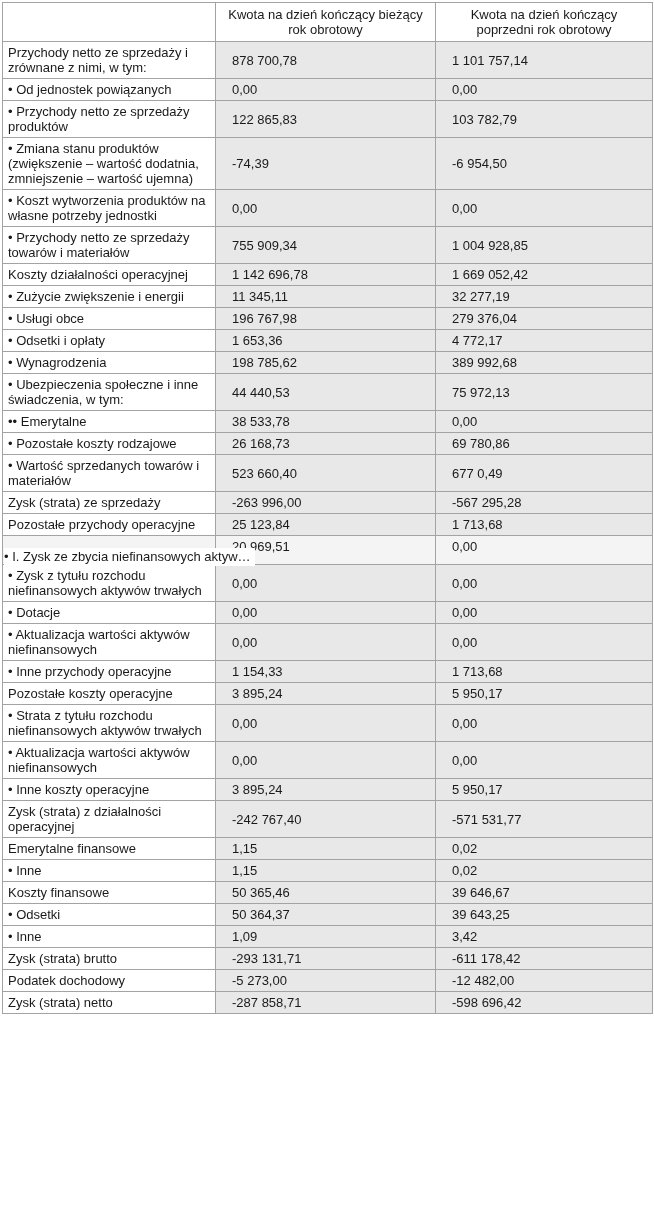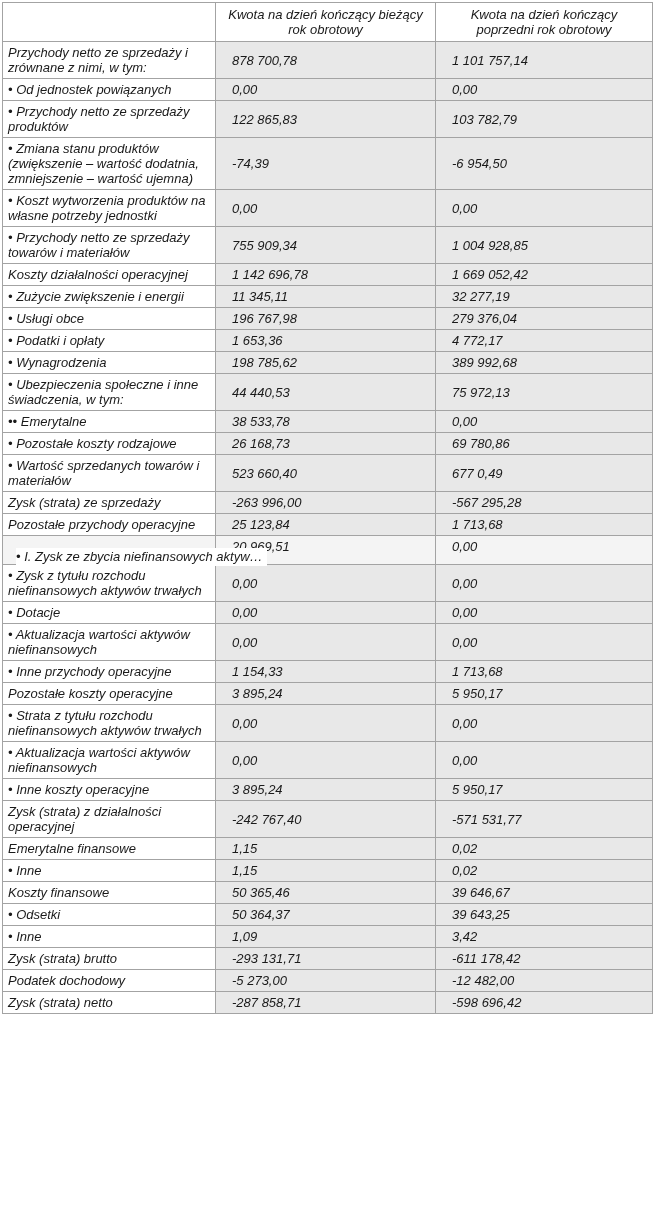--- a/index.html
+++ b/index.html
@@ -14,21 +14,20 @@
     width:654px;height:1208px;overflow:hidden;
     font-family:"Liberation Sans","DejaVu Sans",sans-serif;
     font-size:13px;color:var(--text);
   }
   table.fin{
     border-collapse:collapse;
     table-layout:fixed;
     margin:2px 0 0 2px;
     width:650px;
     background:#3b82f6;
-    font-style:italic;
   }
   table.fin col.c1{width:213px;}
   table.fin col.c2{width:220px;}
   table.fin col.c3{width:217px;}
   table.fin th, table.fin td{
     border:1px solid var(--grid);
     vertical-align:middle;
     line-height:15px;
     font-weight:normal;
   }
@@ -53,21 +52,21 @@
     background:#f4f4f4;
     vertical-align:top;
     height:29px;
   }
   tr.special td.label-cell{
     position:relative;
     background:#f4f4f4;
   }
   .overflow-tip{
     position:absolute;
-    left:13px;
+    left:1px;
     bottom:-2px;
     white-space:nowrap;
     background:#fff;
     z-index:3;
     padding:1px 4px 2px 0;
     line-height:15px;
   }
 </style>
 </head>
 <body>
@@ -126,21 +125,21 @@
         <td class="label-cell">• Zużycie zwiększenie i energii</td>
         <td class="value-cell">11 345,11</td>
         <td class="value-cell">32 277,19</td>
       </tr>
       <tr>
         <td class="label-cell">• Usługi obce</td>
         <td class="value-cell">196 767,98</td>
         <td class="value-cell">279 376,04</td>
       </tr>
       <tr>
-        <td class="label-cell">• Podatki i opłaty</td>
+        <td class="label-cell">• Odsetki i opłaty</td>
         <td class="value-cell">1 653,36</td>
         <td class="value-cell">4 772,17</td>
       </tr>
       <tr>
         <td class="label-cell">• Wynagrodzenia</td>
         <td class="value-cell">198 785,62</td>
         <td class="value-cell">389 992,68</td>
       </tr>
       <tr>
         <td class="label-cell">• Ubezpieczenia społeczne i inne świadczenia, w tym:</td>

